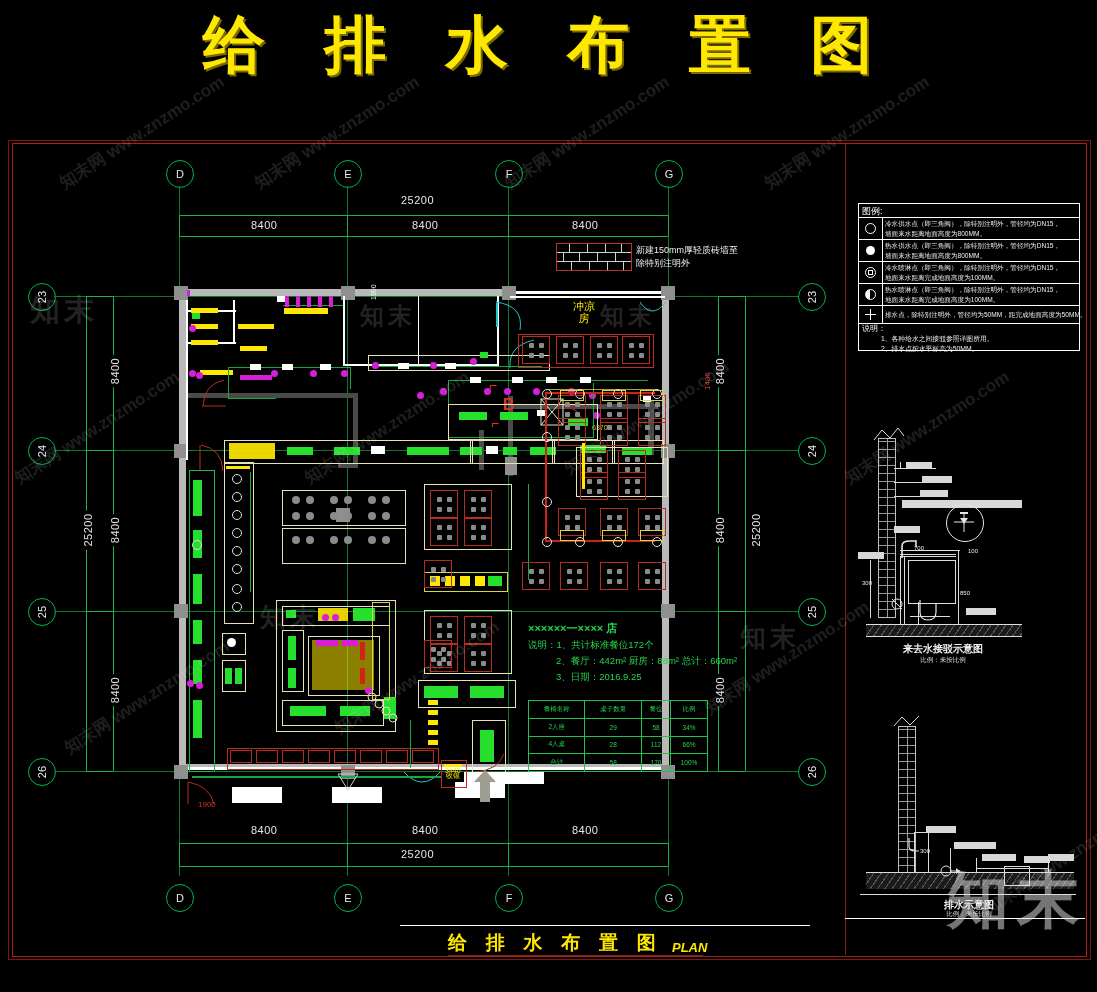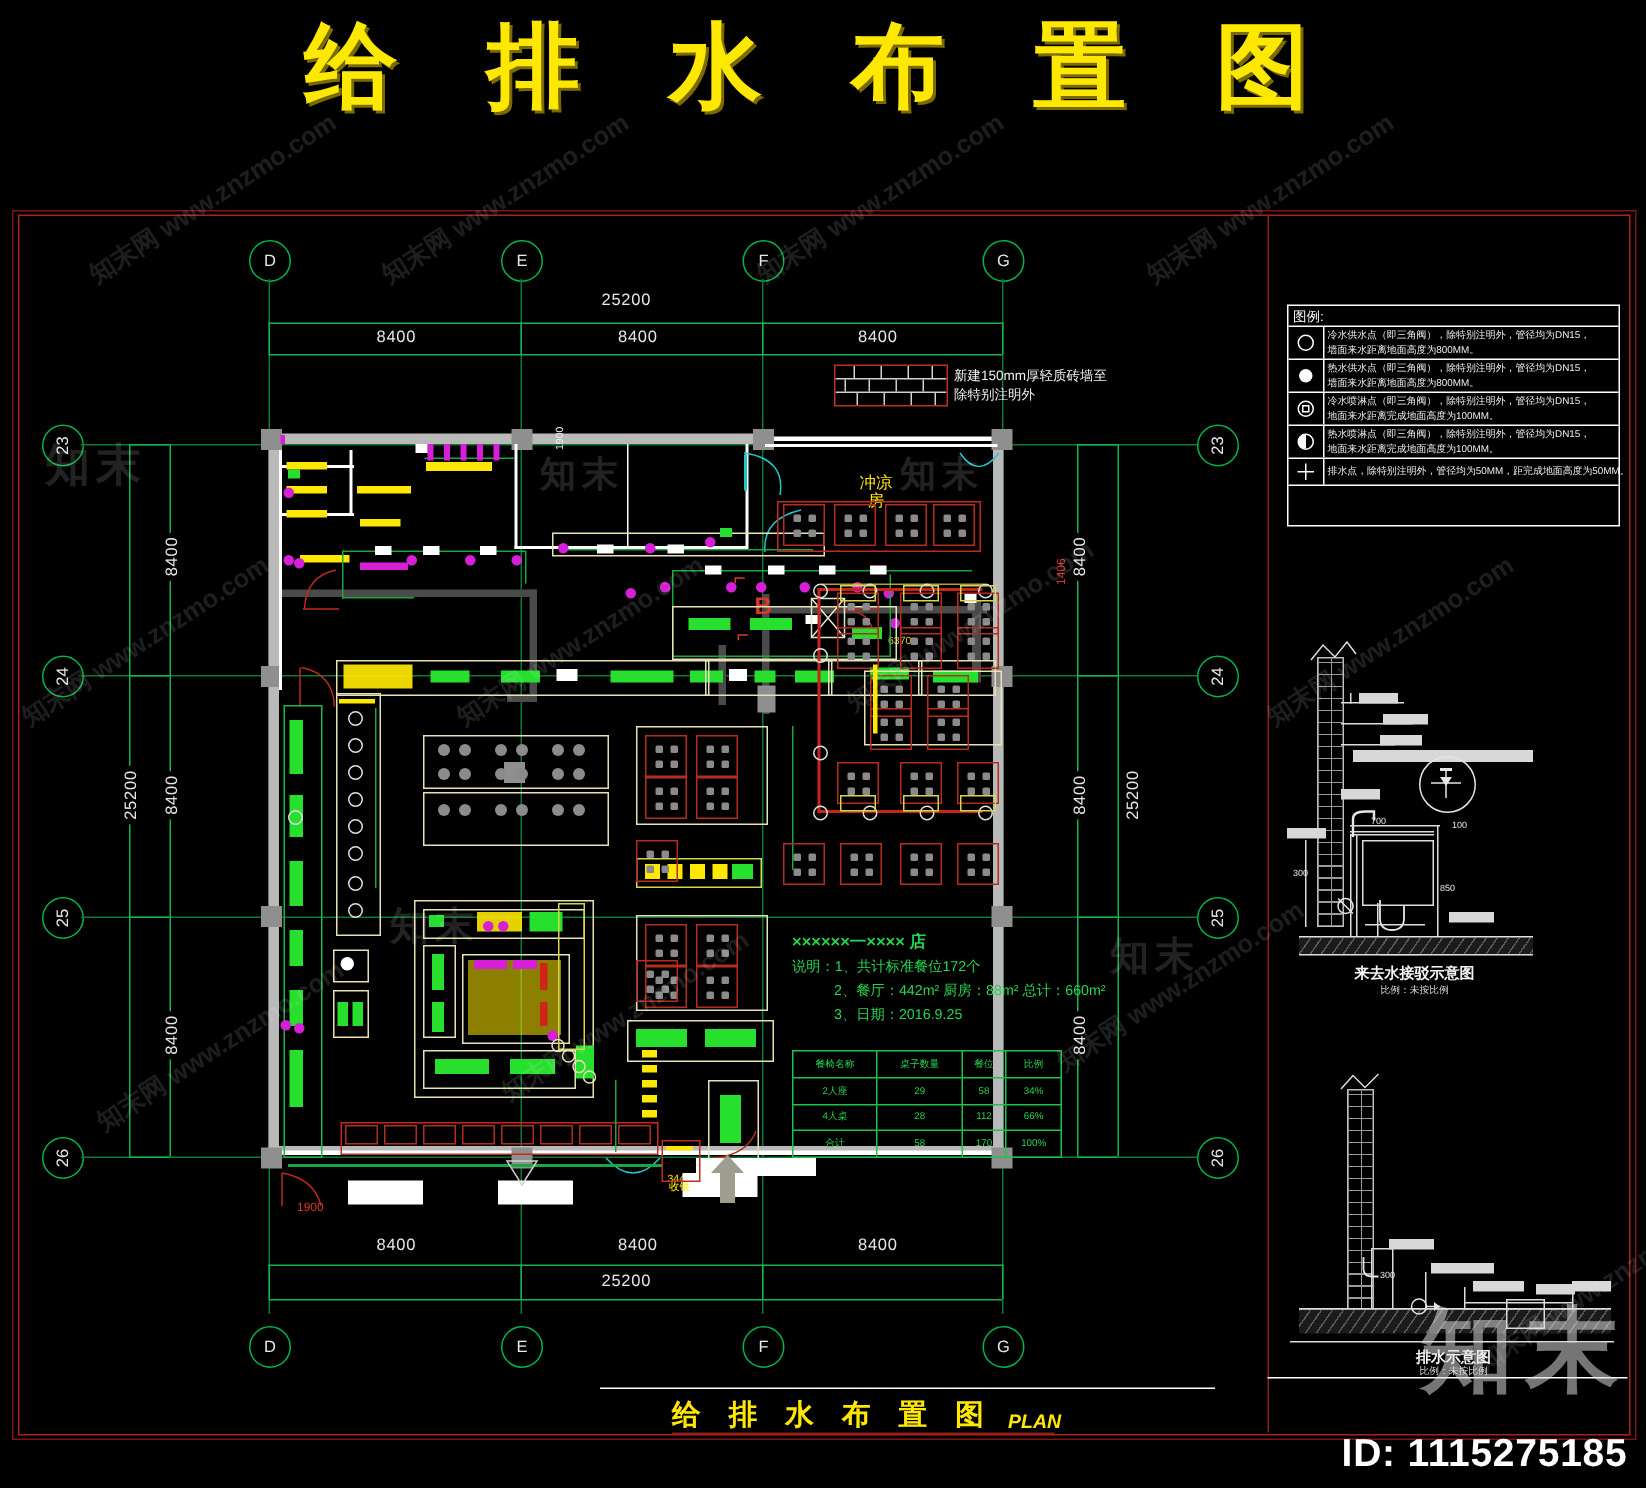--- a/index.html
+++ b/index.html
@@ -67,21 +67,21 @@
 
   
   .tbl4{position:absolute;width:28px;height:28px;border:1px solid #b52d1f;box-sizing:border-box;}
   .tbl4 .seat{position:absolute;background:#8a8a8a;width:5px;height:5px;border-radius:1px;}
   .tbl2{position:absolute;width:22px;height:13px;border:1px solid #b52d1f;box-sizing:border-box;}
   .chair-c{position:absolute;width:24px;height:11px;border:1px solid #d6d64a;box-sizing:border-box;}
 
   
   .note-white{position:absolute;color:#f0f0f0;font-size:9px;line-height:11px;white-space:nowrap;}
   .note-green{position:absolute;color:#25d44f;font-size:9.5px;line-height:13px;white-space:nowrap;}
-  .note-yellow{position:absolute;color:#ffe800;font-size:9px;line-height:11px;white-space:nowrap;margin-top:16px;}
+  .note-yellow{position:absolute;color:#ffe800;font-size:9px;line-height:11px;white-space:nowrap;}
   .note-red{position:absolute;color:#d8372a;font-size:8px;line-height:10px;white-space:nowrap;}
 
   
   .brickkey{position:absolute;width:74px;height:26px;border:1px solid #bf3022;background:#000;overflow:hidden;}
   .brickkey .brow{position:absolute;left:0;width:74px;height:1px;background:#d0d0d0;}
   .brickkey .bcol{position:absolute;width:1px;background:#d0d0d0;}
 
   
   .legend{position:absolute;left:858px;top:203px;width:222px;height:148px;border:1px solid #ffffff;background:#000;box-sizing:border-box;}
   .legend .lhead{position:absolute;left:0;top:0;width:220px;height:14px;border-bottom:1px solid #fff;box-sizing:border-box;}
@@ -880,20 +880,25 @@
       </div>
     </div>
     <div class="lrow" style="top:102px;height:18px;">
       <div class="lsym">
           <div class="sym-x"></div>
         </div>
       <div class="ltxt" style="top:4px;">
         <span>排水点，除特别注明外，管径均为50MM，距完成地面高度为50MM。</span>
       </div>
     </div>
+    <div class="lnote">
+      <b>说明：</b>
+      <i>1、各种给水之间接驳参照详图所用。</i>
+      <i>2、排水点按水平标高为50MM。</i>
+    </div>
   </div>
 
   <div class="detail" style="left:858px;top:690px;width:225px;height:230px;">
     <div class="brickwall" style="left:40px;top:36px;width:16px;height:146px;"></div>
     <svg style="position:absolute;left:34px;top:24px;" width="30" height="16">
       <path d="M2 12 L10 3 L18 11 L27 2" stroke="#dcdcdc" fill="none" stroke-width="1"></path>
     </svg>
 
     <div class="ground" style="left:8px;top:182px;width:208px;height:16px;"></div>
     <div class="dl h" style="left:8px;top:182px;width:208px;"></div>
@@ -1011,15 +1016,14 @@
   <div class="wm wm-rot" style="left:330px;top:720px;">知末网 www.znzmo.com</div>
   <div class="wm wm-rot" style="left:700px;top:700px;">知末网 www.znzmo.com</div>
   <div class="wm wm-rot" style="left:980px;top:900px;">知末网 www.znzmo.com</div>
 
   <div class="wm-mid" style="left:30px;top:290px;">知末</div>
   <div class="wm-mid" style="left:360px;top:300px;font-size:24px;">知末</div>
   <div class="wm-mid" style="left:600px;top:300px;font-size:24px;">知末</div>
   <div class="wm-mid" style="left:260px;top:600px;font-size:26px;">知末</div>
   <div class="wm-mid" style="left:740px;top:620px;font-size:26px;">知末</div>
   <div class="wm-big">知末</div>
-  <div class="wm-id">ID: 1115275185</div>
 
 </div>
 
 </body></html>

